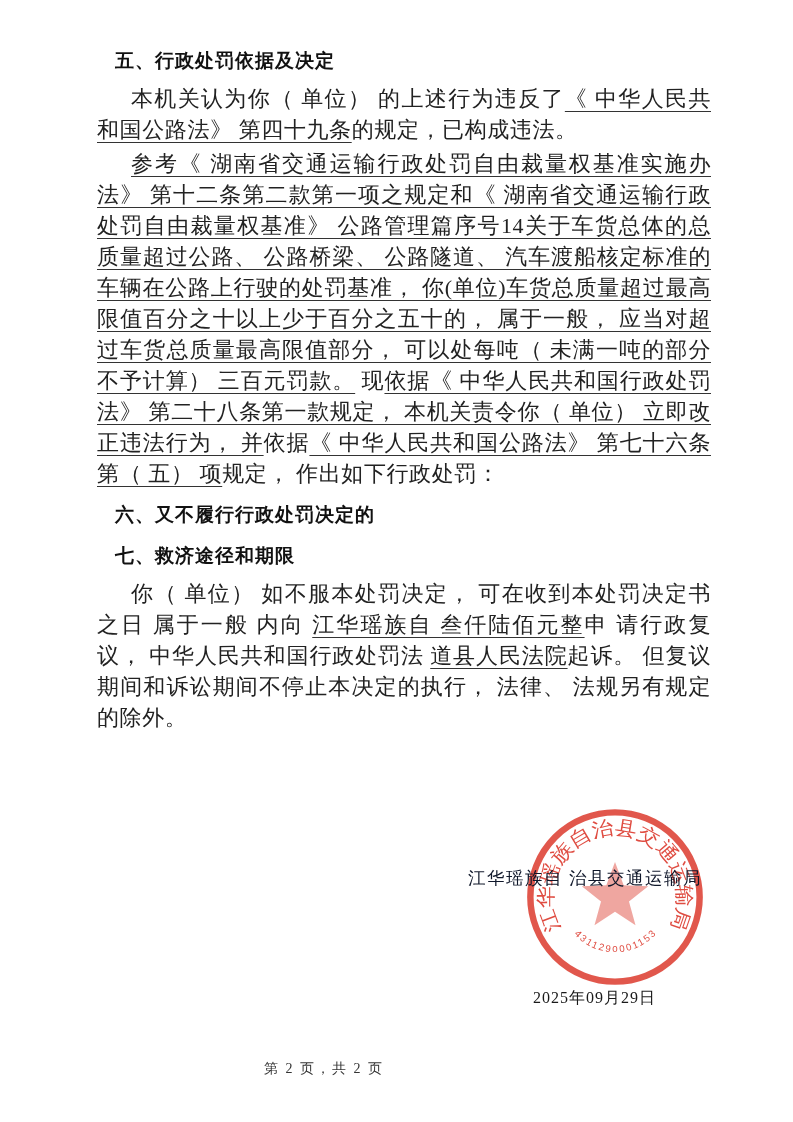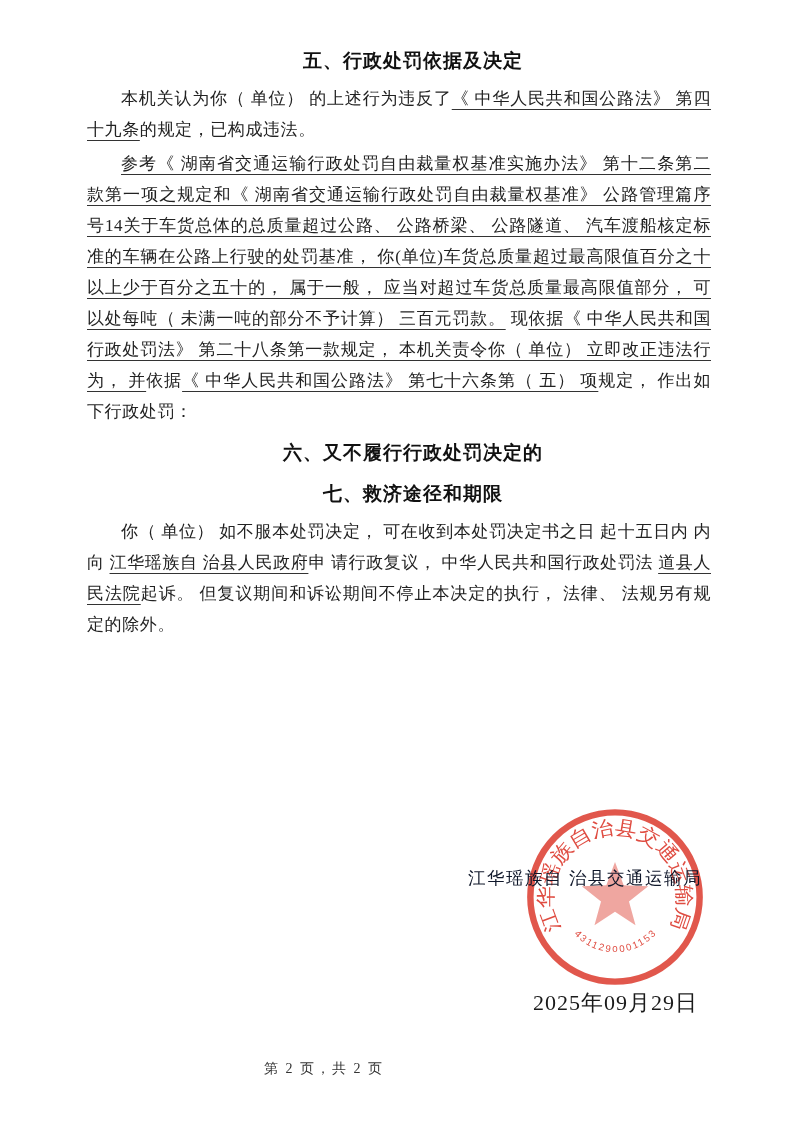--- a/index.html
+++ b/index.html
@@ -23,26 +23,25 @@
     width: 626px;
   }
   .sec-heading {
     font-size: 19px;
     font-weight: bold;
     line-height: 30px;
     margin: 11px 0 7px 0;
     text-indent: 30px;
     letter-spacing: 1px;
     color: #111;
-    text-align: center;
   }
   .sec-heading:first-child { margin-top: 0; }
   .para {
-    margin: 0 0 3px 2px;
-    font-size: 17px;
+    margin: 0 0 3px 12px;
+    font-size: 22px;
     line-height: 31px;
     text-align: justify;
     text-indent: 34px;
     letter-spacing: 0.6px;
     color: #222;
   }
   .para span.u {
     text-decoration: underline;
     text-underline-offset: 5px;
     text-decoration-thickness: 1.2px;
@@ -64,21 +63,21 @@
     top: 805px;
     width: 184px;
     height: 184px;
     z-index: 1;
   }
   .seal svg { width: 100%; height: 100%; }
   .date-line {
     position: absolute;
     left: 533px;
     top: 988px;
-    font-size: 22px;
+    font-size: 16px;
     letter-spacing: 1px;
     color: #1a1a1a;
     white-space: nowrap;
     z-index: 2;
   }
   .footer {
     position: absolute;
     left: 0;
     top: 1060px;
     width: 648px;
@@ -92,21 +91,21 @@
 <body>
 
 <div class="page">
 
   <div class="content">
       <div class="sec-heading">五、行政处罚依据及决定</div>
       <p class="para"><span>本机关认为你（ 单位） 的上述行为违反了</span><span class="u">《 中华人民共和国公路法》 第四十九条</span><span>的规定，已构成违法。</span></p>
       <p class="para"><span class="u">参考《 湖南省交通运输行政处罚自由裁量权基准实施办法》 第十二条第二款第一项之规定和《 湖南省交通运输行政处罚自由裁量权基准》 公路管理篇序号14关于车货总体的总质量超过公路、 公路桥梁、 公路隧道、 汽车渡船核定标准的车辆在公路上行驶的处罚基准， 你(单位)车货总质量超过最高限值百分之十以上少于百分之五十的， 属于一般， 应当对超过车货总质量最高限值部分， 可以处每吨（ 未满一吨的部分不予计算） 三百元罚款。</span><span> 现</span><span class="u">依据《 中华人民共和国行政处罚法》 第二十八条第一款规定， 本机关责令你（ 单位） 立即改正违法行为， 并</span><span>依据</span><span class="u">《 中华人民共和国公路法》 第七十六条第（ 五） 项</span><span>规定， 作出如下行政处罚：</span></p>
       <div class="sec-heading">六、又不履行行政处罚决定的</div>
       <div class="sec-heading">七、救济途径和期限</div>
-      <p class="para"><span>你（ 单位） 如不服本处罚决定， 可在收到本处罚决定书之日 起十五日内 内向 </span><span class="u">江华瑶族自 治县人民政府</span><span>申 请行政复议， 中华人民共和国行政处罚法 </span><span class="u">道县人民法院</span><span>起诉。 但复议期间和诉讼期间不停止本决定的执行， 法律、 法规另有规定的除外。</span></p>
+      <p class="para"><span>你（ 单位） 如不服本处罚决定， 可在收到本处罚决定书之日 属于一般 内向 </span><span class="u">江华瑶族自 叁仟陆佰元整</span><span>申 请行政复议， 中华人民共和国行政处罚法 </span><span class="u">道县人民法院</span><span>起诉。 但复议期间和诉讼期间不停止本决定的执行， 法律、 法规另有规定的除外。</span></p>
     </div>
 
   <div class="signature-line">江华瑶族自 治县交通运输局</div>
 
   <div class="seal">
     <svg viewBox="0 0 200 200">
       <circle cx="100" cy="100" r="92" fill="none" stroke-width="7" opacity="0.85" stroke="#dc392d"></circle>
       <polygon points="100,62 109.4,87.1 136.1,88.3 115.2,104.9 122.3,130.7 100,116 77.7,130.7 84.8,104.9 63.9,88.3 90.6,87.1" opacity="0.45" fill="#dc392d"></polygon>
       <path id="sealRingPath" d="M 41.1 134 A 68 68 0 1 1 158.9 134" fill="none"></path>
       <text font-size="21.5" opacity="0.9" font-family="Liberation Serif, serif" fill="#dc392d">

